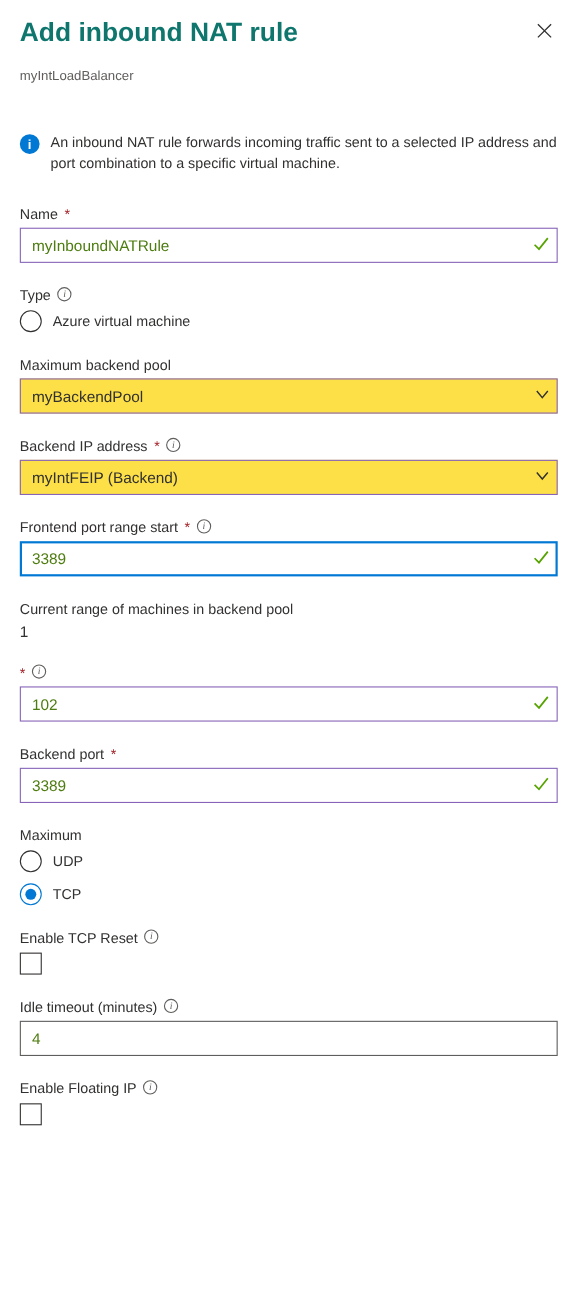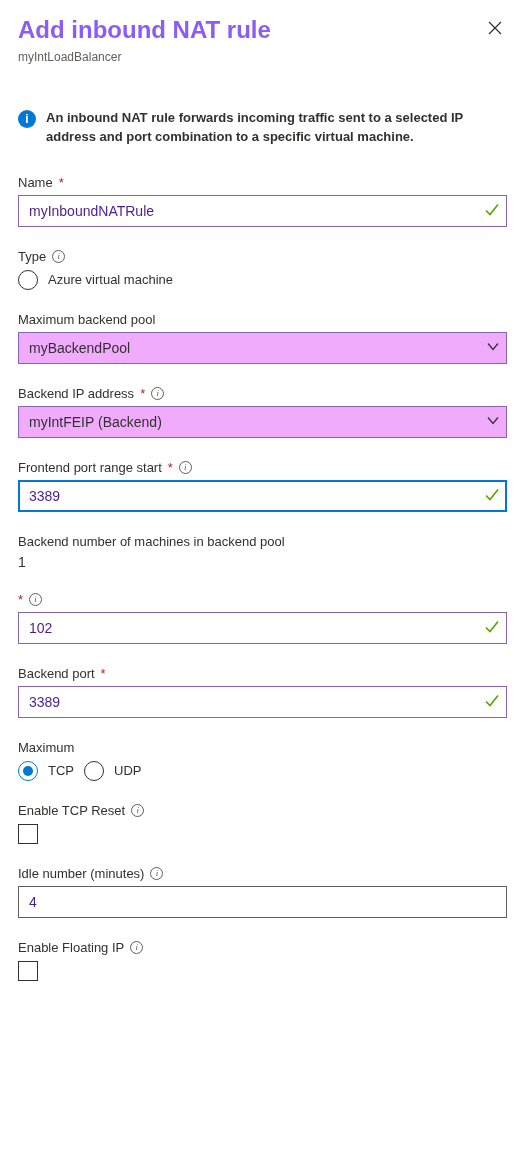--- a/index.html
+++ b/index.html
@@ -5,56 +5,56 @@
     * { box-sizing: border-box; margin: 0; padding: 0; }
     body {
       font-family: "Segoe UI", -apple-system, BlinkMacSystemFont, sans-serif;
       font-size: 13px;
       color: #323130;
       background: #fff;
       width: 525px;
       padding: 16px 18px;
     }
     .header { display: flex; justify-content: space-between; align-items: flex-start; }
-    .title { font-size: 24px; font-weight: 600; color: #8b5cf6; }
-    .subtitle { font-size: 12px; color: #605e5c; margin-top: 6px; }
+    .title { font-size: 24px; font-weight: 600; color: #0f766e; }
+    .subtitle { font-size: 12px; color: #605e5c; margin-top: 18px; }
     .close-btn { cursor: pointer; padding: 4px; }
     .info-box { display: flex; gap: 10px; margin-top: 45px; margin-bottom: 28px; align-items: flex-start; }
     .info-icon {
       width: 18px; height: 18px; border-radius: 50%; background: #0078d4; color: #fff;
       display: flex; align-items: center; justify-content: center; font-size: 12px; font-weight: 700;
       flex-shrink: 0; margin-top: 1px;
     }
-    .info-text { font-size: 13px; color: #323130; line-height: 1.45; font-weight: bold; }
+    .info-text { font-size: 13px; color: #323130; line-height: 1.45; }
     .field { margin-bottom: 22px; }
-    .field-label { display: flex; gap: 6px; align-items: center; margin-bottom: 5px; font-size: 13px; }
+    .field-label { display: flex; gap: 6px; margin-bottom: 5px; font-size: 13px; }
     .req { color: #a4262c; }
     .tip-icon {
       width: 13px; height: 13px; border: 1px solid #605e5c; border-radius: 50%;
       display: inline-flex; align-items: center; justify-content: center;
       font-size: 9px; color: #605e5c; font-family: Georgia, serif; font-style: italic;
       cursor: pointer;
     }
     .text-input {
       width: 100%; height: 32px; border: 1px solid #605e5c; padding: 0 30px 0 10px;
-      font-size: 14px; color: #4c1d95; font-family: inherit; outline: none;
+      font-size: 14px; color: #4d7c0f; font-family: inherit; outline: none;
       position: relative;
     }
     .input-wrap { position: relative; }
     .input-wrap.valid-purple .text-input { border-color: #8764b8; }
     .input-wrap.focus-blue .text-input { border-color: #0078d4; border-width: 2px; padding-left: 9px; }
     .check-icon { position: absolute; right: 8px; top: 50%; transform: translateY(-50%); pointer-events:none; }
     .select-wrap { position: relative; }
     .select {
       width: 100%; height: 32px; border: 1px solid #8764b8; padding: 0 30px 0 10px;
-      font-size: 14px; color: #323130; background: #f0abfc; display: flex; align-items: center;
+      font-size: 14px; color: #323130; background: #fde047; display: flex; align-items: center;
       cursor: pointer;
     }
     .chevron { position: absolute; right: 8px; top: 50%; transform: translateY(-50%); pointer-events:none; }
-    .radio-group { display: flex; flex-direction: row; gap: 10px; margin-top: 6px; }
+    .radio-group { display: flex; flex-direction: column; gap: 10px; margin-top: 6px; }
     .radio-item { display: flex; align-items: center; gap: 10px; cursor: pointer; }
     .radio-outer {
       width: 20px; height: 20px; border: 1px solid #323130; border-radius: 50%;
       display: flex; align-items: center; justify-content: center;
     }
     .radio-outer.selected { border-color: #0078d4; }
     .radio-inner {
       width: 10px; height: 10px; border-radius: 50%; background: #0078d4;
     }
     .static-val { font-size: 14px; margin-top: 2px; }
@@ -156,21 +156,21 @@
     <span class="check-icon">
       <svg width="14" height="14" viewBox="0 0 14 14">
           <path d="M1 8 L5 12 L13 2" stroke="#57a300" stroke-width="1.6" fill="none"></path>
         </svg>
     </span>
   </div>
 </div>
 
 <div class="field">
   <div class="field-label">
-    <span>Backend number of machines in backend pool</span>
+    <span>Current range of machines in backend pool</span>
   </div>
   <div class="static-val">1</div>
 </div>
 
 <div class="field">
   <div class="field-label">
     <span class="req">*</span>
     <span class="tip-icon">i</span>
   </div>
   <div class="input-wrap valid-purple">
@@ -196,44 +196,44 @@
         </svg>
     </span>
   </div>
 </div>
 
 <div class="field">
   <div class="field-label">
     <span>Maximum</span>
   </div>
   <div class="radio-group">
+    <div class="radio-item">
+      <span class="radio-outer"></span>
+      <span>UDP</span>
+    </div>
     <div class="radio-item">
       <span class="radio-outer selected">
           <span class="radio-inner"></span>
         </span>
       <span>TCP</span>
     </div>
-    <div class="radio-item">
-      <span class="radio-outer"></span>
-      <span>UDP</span>
-    </div>
   </div>
 </div>
 
 <div class="field">
   <div class="field-label">
     <span>Enable TCP Reset</span>
     <span class="tip-icon">i</span>
   </div>
   <div class="checkbox"></div>
 </div>
 
 <div class="field">
   <div class="field-label">
-    <span>Idle number (minutes)</span>
+    <span>Idle timeout (minutes)</span>
     <span class="tip-icon">i</span>
   </div>
   <div class="input-wrap">
     <input class="text-input small-input" value="4" style="">
   </div>
 </div>
 
 <div class="field">
   <div class="field-label">
     <span>Enable Floating IP</span>

